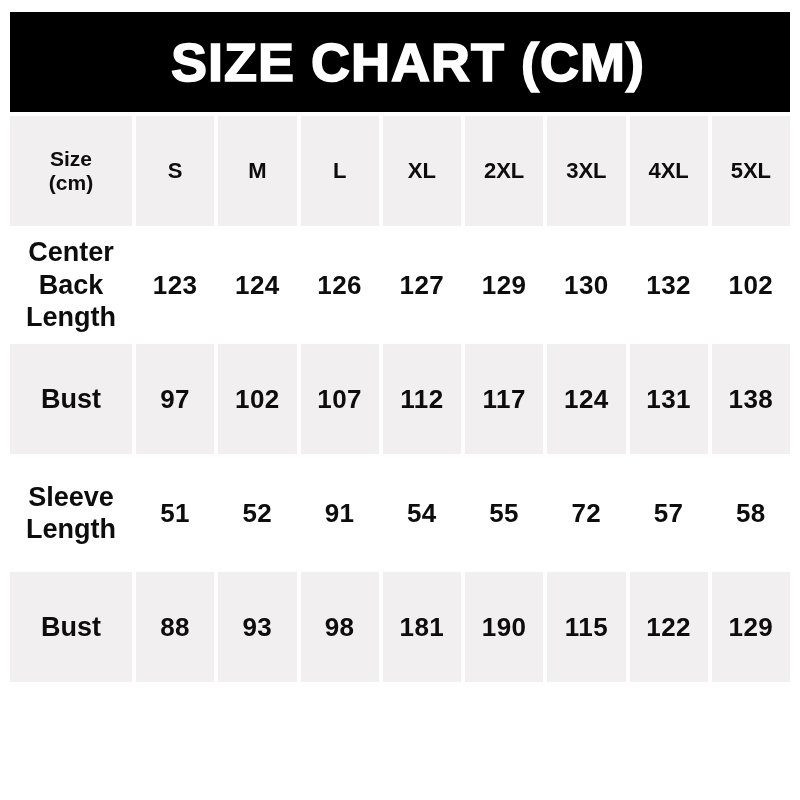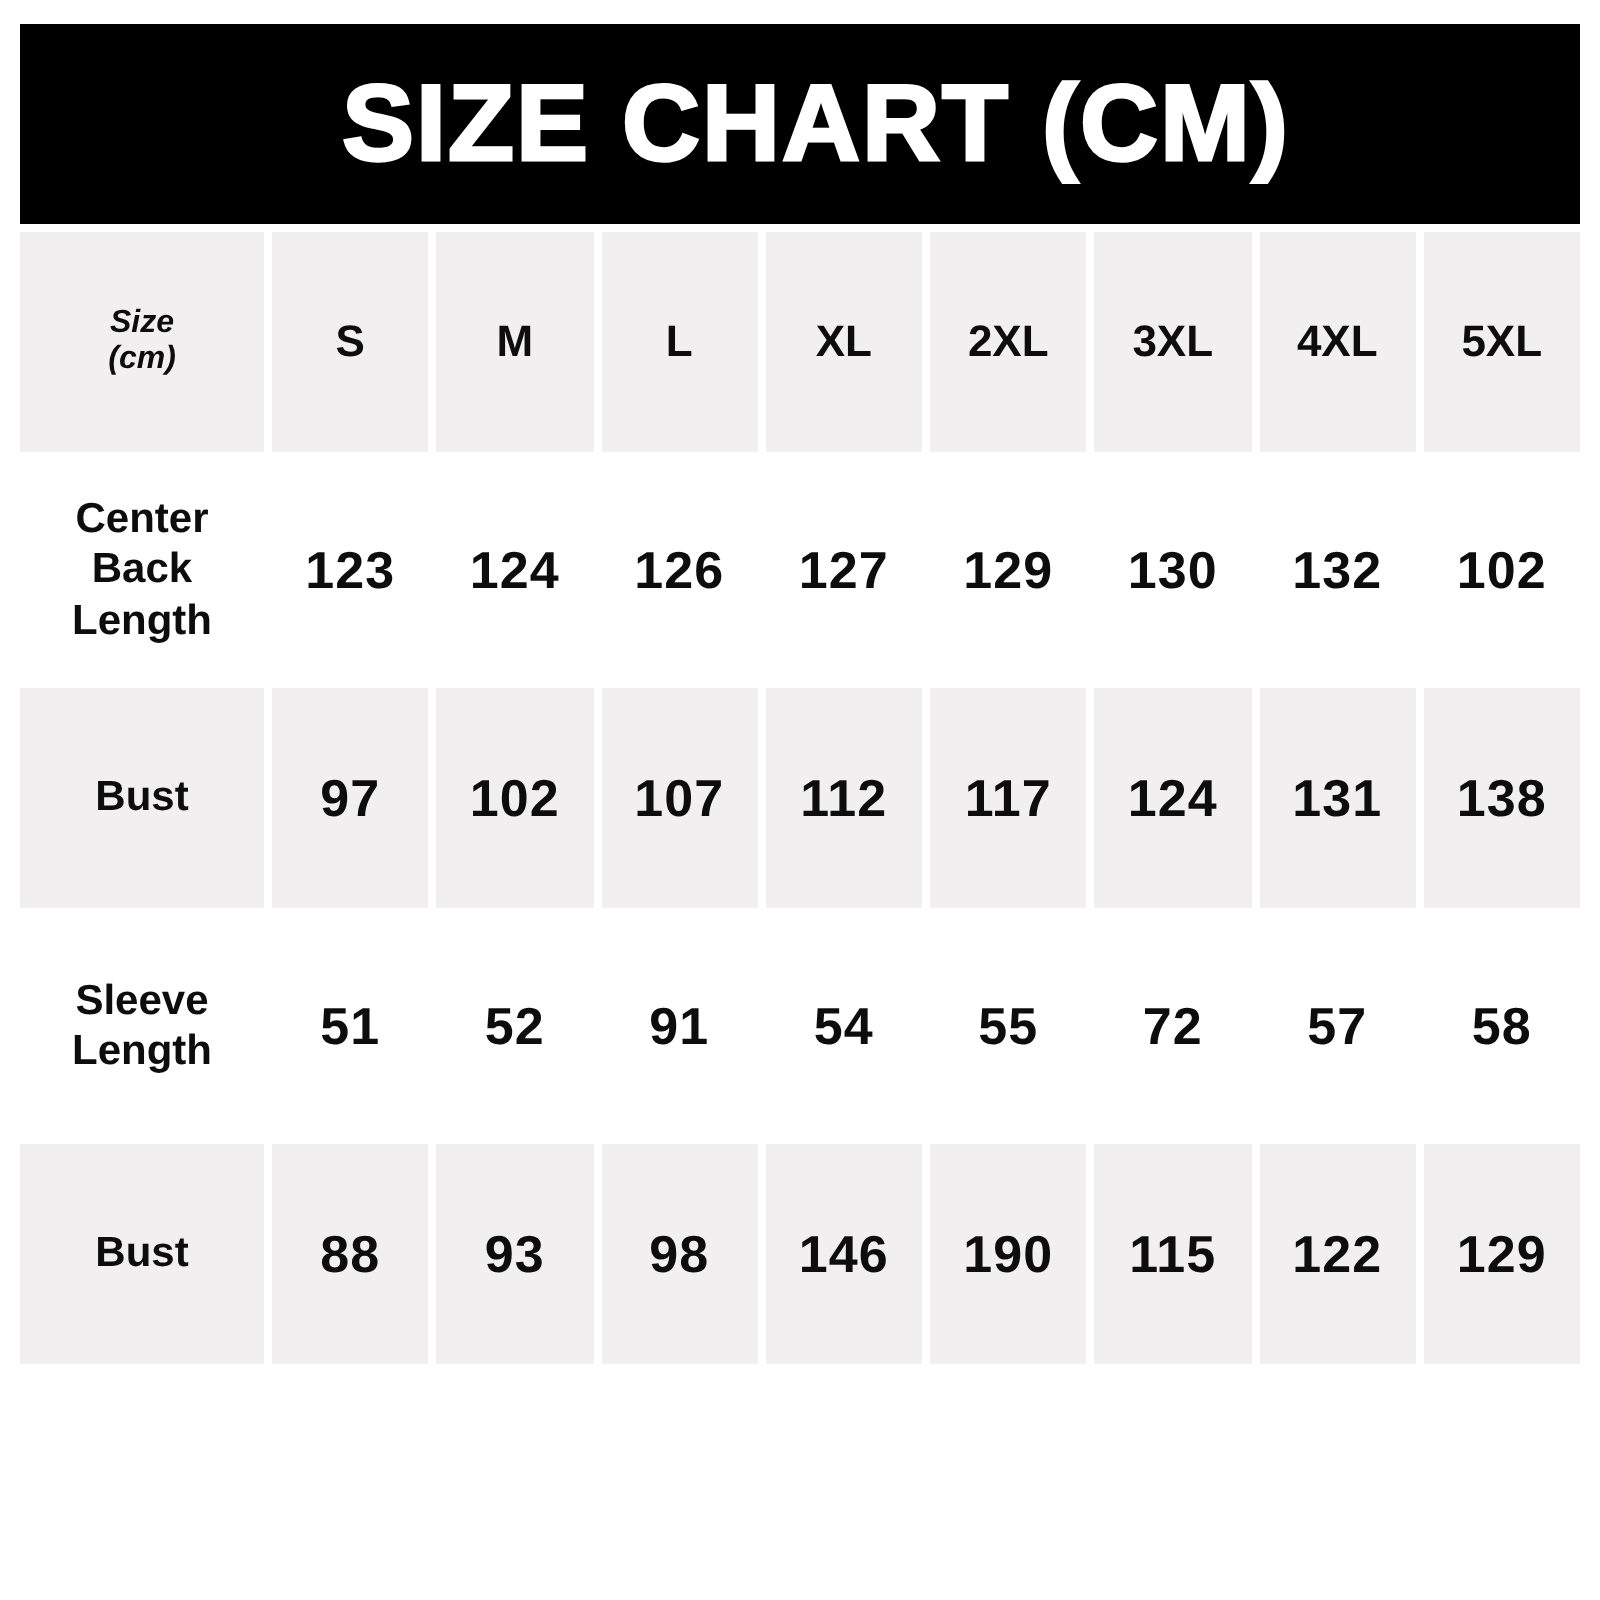--- a/index.html
+++ b/index.html
@@ -38,23 +38,23 @@
     font-weight:bold;
     color:#0d0d0d;
     padding:0;
   }
   
   .size-table thead th { background:#f1efef; font-size:22px; }
   
   .size-table tbody tr:nth-child(even) th,
   .size-table tbody tr:nth-child(even) td { background:#f1efef; }
   .corner-cell { width:122px; }
-  .corner-cell .line { display:block; font-size:16px; line-height:1.15;font-style:italic; }
+  .corner-cell .line { display:block; font-size:21px; line-height:1.15; }
   .row-label {
-    font-size:21px;
+    font-size:27px;
     line-height:1.2;
     padding:0 12px;
   }
   td.value-cell {
     font-size:26px;
     letter-spacing:0.5px;
   }
 </style>
 </head>
 <body>
@@ -116,21 +116,21 @@
           <td class="value-cell">55</td>
           <td class="value-cell">72</td>
           <td class="value-cell">57</td>
           <td class="value-cell">58</td>
         </tr>
         <tr>
           <th class="row-label">Bust</th>
           <td class="value-cell">88</td>
           <td class="value-cell">93</td>
           <td class="value-cell">98</td>
-          <td class="value-cell">146</td>
+          <td class="value-cell">181</td>
           <td class="value-cell">190</td>
           <td class="value-cell">115</td>
           <td class="value-cell">122</td>
           <td class="value-cell">129</td>
         </tr>
       </tbody>
   </table>
 
 </div>
 

